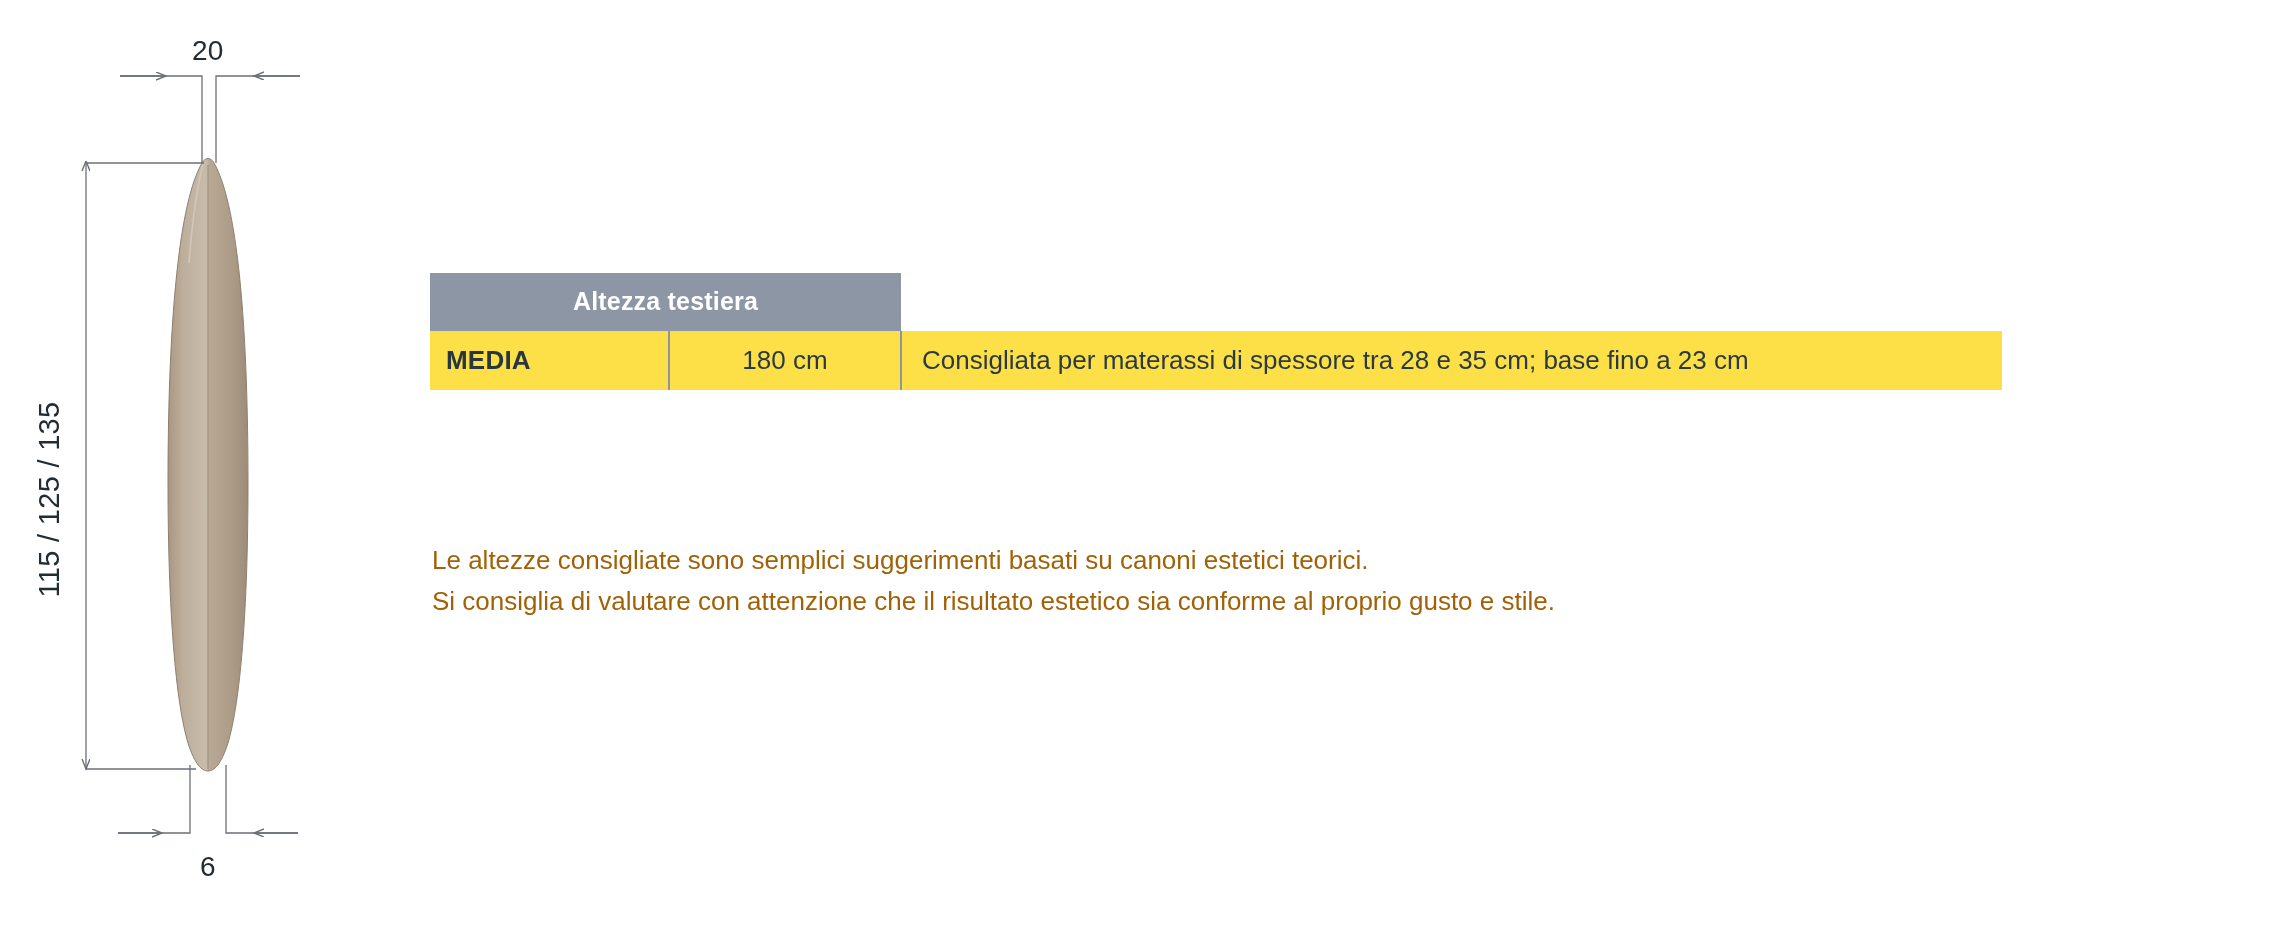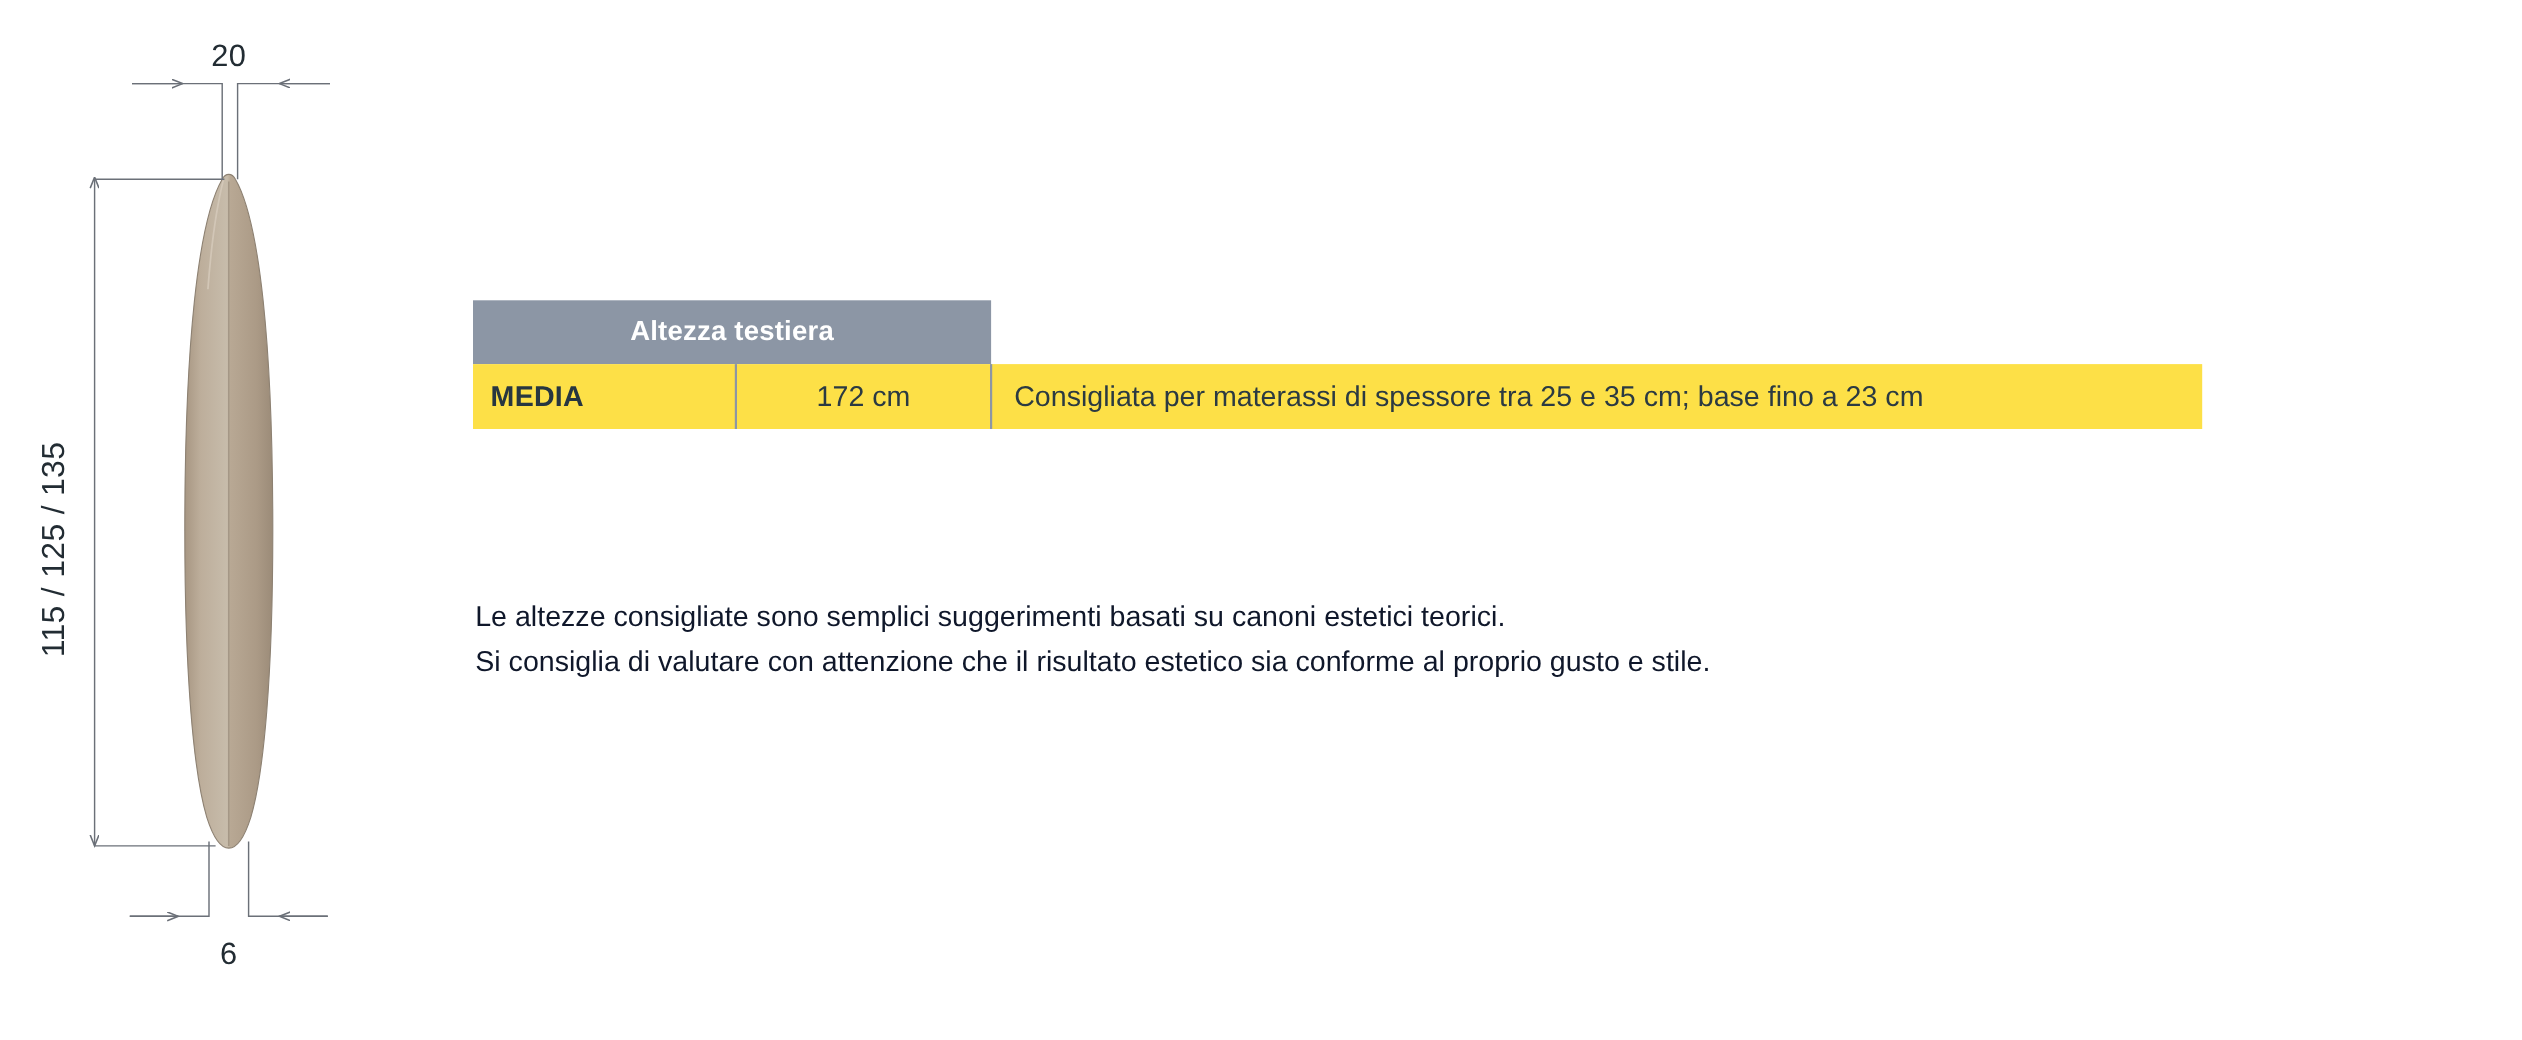--- a/index.html
+++ b/index.html
@@ -115,21 +115,21 @@
   tr.row-plain td {
     background: #fde047;
   }
 
   #notes {
     position: absolute;
     left: 2px;
     top: 540px;
     font-size: 26px;
     line-height: 41px;
-    color: #0f172a;
+    color: #a16207;
   }
   #notes div {
     white-space: nowrap;
   }
 </style>
 </head>
 <body>
 
 <div id="drawing-panel">
 
@@ -204,22 +204,22 @@
   <table id="size-table">
     <thead>
       <tr>
         <th class="header-cell" colspan="2">Altezza testiera</th>
         <th class="header-spacer"></th>
       </tr>
     </thead>
     <tbody>
       <tr class="row-plain">
         <td class="name-cell">MEDIA</td>
-        <td class="value-cell">172 cm</td>
-        <td class="desc-cell">Consigliata per materassi di spessore tra 25 e 35 cm; base fino a 23 cm</td>
+        <td class="value-cell">180 cm</td>
+        <td class="desc-cell">Consigliata per materassi di spessore tra 28 e 35 cm; base fino a 23 cm</td>
       </tr>
     </tbody>
   </table>
 
   <div id="notes">
     <div>Le altezze consigliate sono semplici suggerimenti basati su canoni estetici teorici.</div>
     <div>Si consiglia di valutare con attenzione che il risultato estetico sia conforme al proprio gusto e stile.</div>
   </div>
 </div>
 

